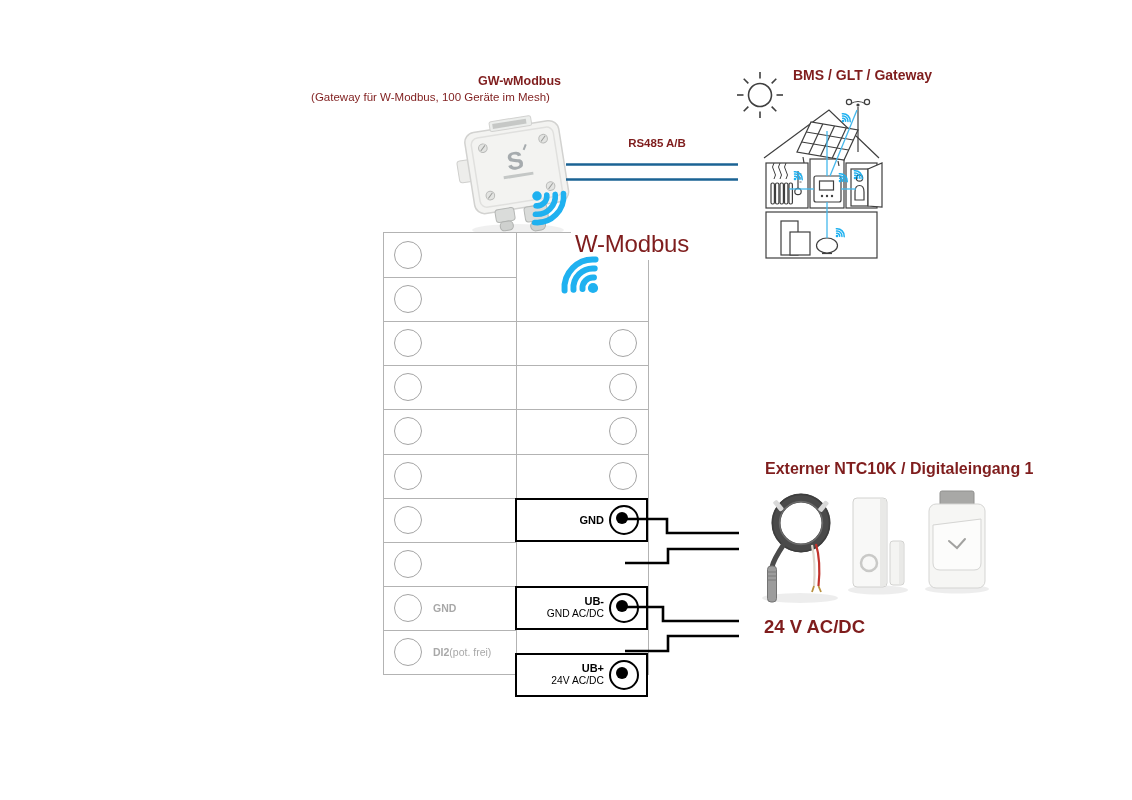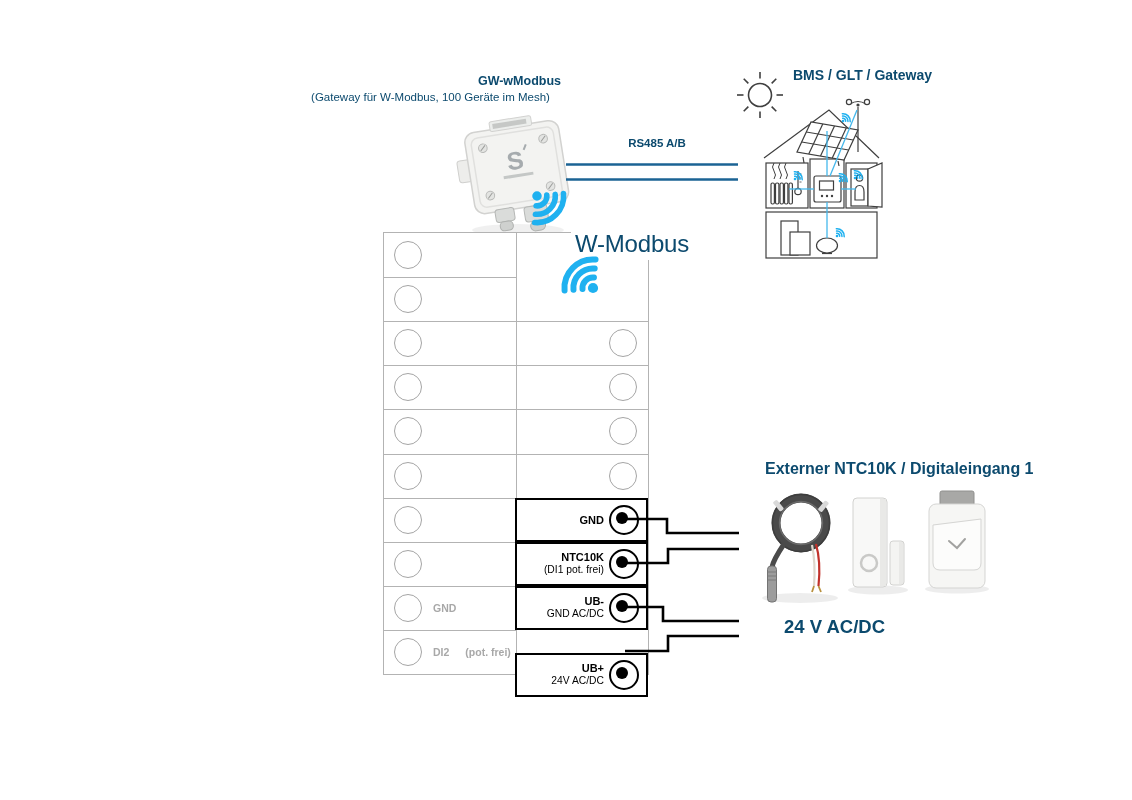--- a/index.html
+++ b/index.html
@@ -1,40 +1,40 @@
 <!DOCTYPE html>
 <html><head>
 <meta charset="utf-8">
 <style>
   html,body{margin:0;padding:0;background:#fff;}
   .page{position:relative;width:1132px;height:800px;background:#fff;overflow:hidden;
         font-family:"Liberation Sans",sans-serif;color:#141414;}
   .layer{position:absolute;left:0;top:0;pointer-events:none;}
-  .t{position:absolute;white-space:nowrap;color:#0c4a6e;}
+  .t{position:absolute;white-space:nowrap;color:#7f1d1d;}
 
   
   .gw-title{left:300px;top:74px;width:261px;text-align:right;font-size:12.5px;font-weight:bold;z-index:3;}
   .gw-sub{left:300px;top:91px;width:261px;text-align:center;font-size:11.5px;z-index:3;}
   .rs485{left:601px;top:137px;width:112px;text-align:center;font-size:11.5px;font-weight:bold;z-index:3;}
   .bms{left:793px;top:67px;font-size:14px;font-weight:bold;z-index:3;}
   .wmodbus{left:571px;top:230px;font-size:24px;font-weight:normal;letter-spacing:-0.2px;
            background:#fff;padding:0 4px 2px 4px;z-index:3;}
   .ext-title{left:765px;top:460px;font-size:16px;font-weight:bold;z-index:3;}
-  .power{left:784px;top:616px;font-size:18.5px;font-weight:bold;z-index:3;}
+  .power{left:764px;top:616px;font-size:18.5px;font-weight:bold;z-index:3;}
 
   
   .tb{position:absolute;left:383px;top:232px;width:264px;height:441px;
       border:1px solid #b3b3b3;box-sizing:content-box;z-index:2;background:#fff;}
   .hl,.vl{position:absolute;background:#b3b3b3;}
   .hl{height:1px;}
   .vl{width:1px;top:0;height:441px;left:132px;}
   .circ{position:absolute;width:26px;height:26px;border:1.5px solid #a5a5a5;border-radius:50%;background:#fff;}
   .glabel{position:absolute;left:49px;color:#a8a8a8;font-size:10.5px;white-space:nowrap;}
   .glabel .gb{font-weight:bold;}
-  .glabel .gr{margin-left:16px;font-weight:bold;}
+  .glabel .gr{margin-left:0;}
   .acell{position:absolute;left:131px;width:133px;height:44px;border:2px solid #000;background:#fff;
          box-sizing:border-box;display:flex;flex-direction:column;justify-content:center;
          align-items:flex-end;padding-right:42px;line-height:1.18;}
   .al1{font-size:11px;font-weight:bold;color:#000;}
   .al2{font-size:10.3px;color:#000;}
   .al2:empty{display:none;}
   .term{position:absolute;right:7px;top:50%;transform:translateY(-50%);width:26px;height:26px;
         border:2.5px solid #000;border-radius:50%;background:#fff;}
   .term .dot{position:absolute;left:5px;top:5px;width:12px;height:12px;background:#000;border-radius:50%;}
 </style>
@@ -245,27 +245,20 @@
       <span class="gb">DI2</span><span class="gr">(pot. frei)</span>
     </div>
 
     <div class="acell" style="top:265px">
       <div class="al1">GND</div>
 
       <div class="term">
           <div class="dot"></div>
         </div>
     </div>
-    <div class="acell" style="top:309px">
-      <div class="al1">NTC10K</div>
-      <div class="al2">(DI1 pot. frei)</div>
-      <div class="term">
-          <div class="dot"></div>
-        </div>
-    </div>
     <div class="acell" style="top:353px">
       <div class="al1">UB-</div>
       <div class="al2">GND AC/DC</div>
       <div class="term">
           <div class="dot"></div>
         </div>
     </div>
     <div class="acell" style="top:420px">
       <div class="al1">UB+</div>
       <div class="al2">24V AC/DC</div>

